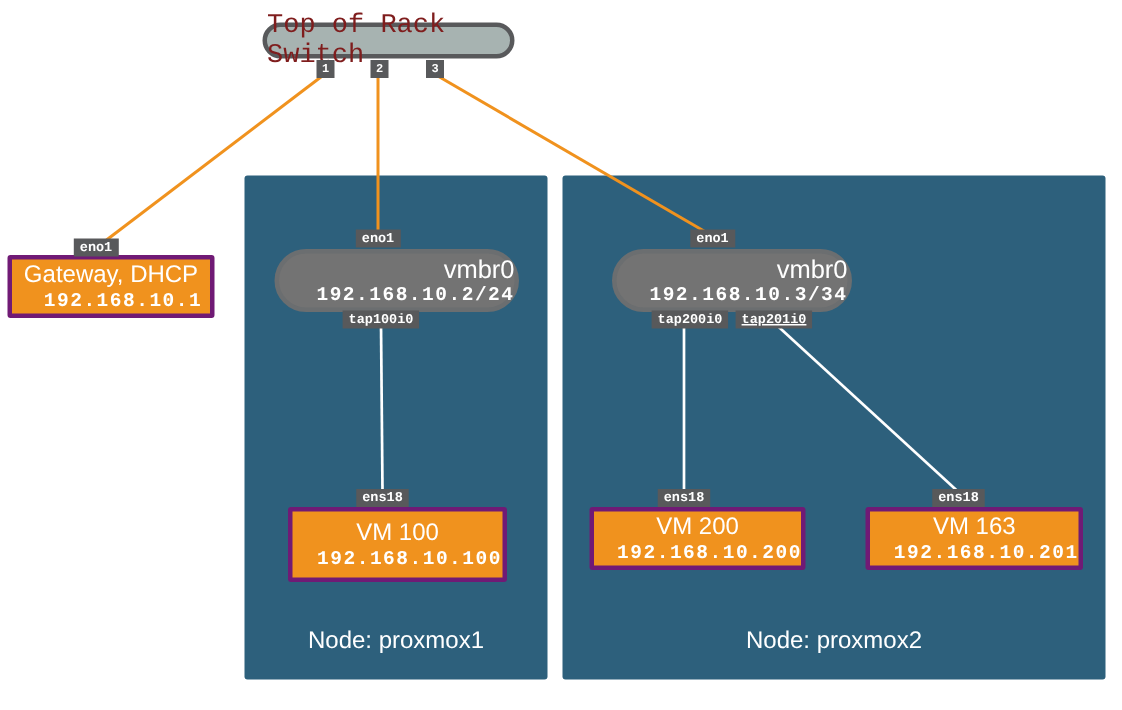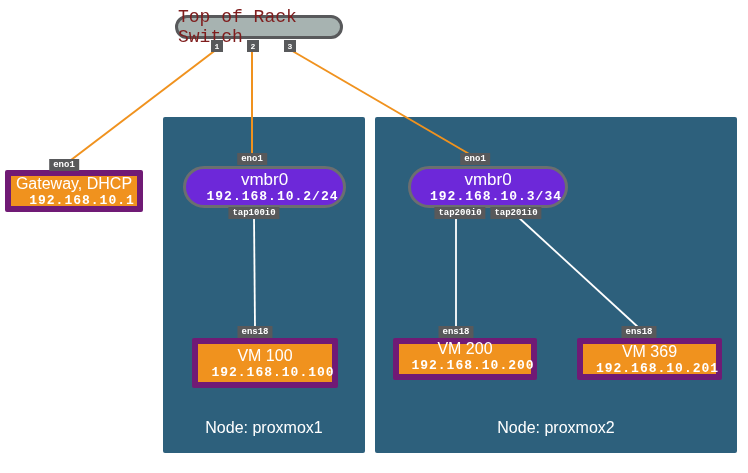--- a/index.html
+++ b/index.html
@@ -26,32 +26,32 @@
     color:#ffffff;font-family:"Liberation Mono","DejaVu Sans Mono",monospace;
     font-size:8px;font-weight:bold;display:flex;align-items:center;justify-content:center;
     z-index:3;
   }
   .tag{
     position:absolute;transform:translateX(-50%);background:#58595B;color:#ffffff;
     font-family:"Liberation Mono","DejaVu Sans Mono",monospace;font-size:9px;font-weight:bold;
     padding:1px 4px;white-space:nowrap;z-index:4;line-height:10px;
   }
   .orange-box{
-    position:absolute;background:#F0921E;border:6px solid #701a75;border-radius:2px;
+    position:absolute;background:#F0921E;border:3px solid #701a75;border-radius:2px;
     box-sizing:border-box;display:flex;flex-direction:column;align-items:center;
     justify-content:center;color:#ffffff;z-index:3;
   }
   .orange-box .title{font-size:16px;line-height:19px;}
   .mono-ip{
     font-family:"Liberation Mono","DejaVu Sans Mono",monospace;font-size:13px;
     font-weight:bold;letter-spacing:1px;line-height:16px;margin-left:16px;
   }
   .bridge-pill{
-    position:absolute;background:#6d28d9;border:3px solid #6B6E70;border-radius:21px;
-    box-sizing:border-box;height:42px;display:flex;flex-direction:column;align-items:center;
+    position:absolute;background:#737373;border:3px solid #6B6E70;border-radius:21px;
+    box-sizing:border-box;height:42px;display:flex;flex-direction:column;align-items:flex-end;
     justify-content:center;color:#ffffff;z-index:3;
   }
   .bridge-pill .bname{font-size:17px;line-height:19px;}
 </style>
 </head>
 <body>
 
 <div id="stage">
 
   <div class="node-box" style="left:163px;top:117px;width:202px;height:336px;">
@@ -101,27 +101,27 @@
     <div class="title">VM 100</div>
     <div class="mono-ip">192.168.10.100</div>
   </div>
 
   <div class="tag" style="left:475px;top:153px;">eno1</div>
   <div class="bridge-pill" style="left:408px;top:166px;width:160px;">
     <div class="bname">vmbr0</div>
     <div class="mono-ip">192.168.10.3/34</div>
   </div>
   <div class="tag" style="left:460px;top:207px;">tap200i0</div>
-  <div class="tag" style="left:516px;top:207px;">tap201i0</div>
+  <div class="tag" style="left:516px;top:207px;text-decoration:underline;">tap201i0</div>
 
   <div class="tag" style="left:456px;top:326px;">ens18</div>
   <div class="orange-box" style="left:393px;top:338px;width:144px;height:42px;justify-content:flex-end;">
     <div class="title">VM 200</div>
     <div class="mono-ip">192.168.10.200</div>
   </div>
 
   <div class="tag" style="left:639px;top:326px;">ens18</div>
   <div class="orange-box" style="left:577px;top:338px;width:145px;height:42px;">
-    <div class="title">VM 369</div>
+    <div class="title">VM 163</div>
     <div class="mono-ip">192.168.10.201</div>
   </div>
 
 </div>
 
 </body></html>

